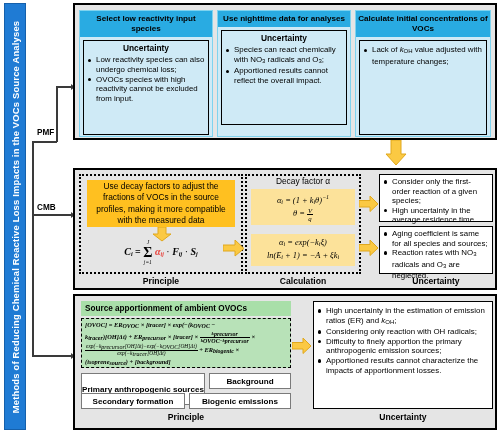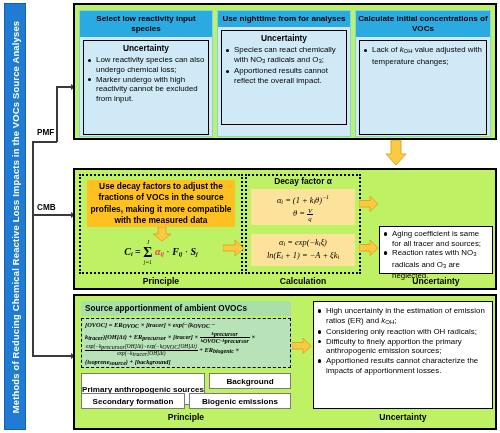--- a/index.html
+++ b/index.html
@@ -52,21 +52,21 @@
     position:absolute;
     width:0;height:0;
     border-top:3.2px solid transparent;
     border-bottom:3.2px solid transparent;
     border-left:4.5px solid #3a3a3a;
   }
 
   
   .section{
     position:absolute;
-    background:#bef264;
+    background:#e5e5e5;
     border:2px solid #000000;
     box-sizing:border-box;
   }
 
   
   .pmf-col{
     position:absolute;
     top:5px;
     box-sizing:border-box;
     border:1.5px solid #7fd3ef;
@@ -130,21 +130,21 @@
     position:absolute;
     border:2px dotted #000;
     box-sizing:border-box;
     background:transparent;
   }
   .yellowbox{
     position:absolute;
     background:#FFC020;
     border:1px solid #FFC020;
     box-sizing:border-box;
-    font-weight:bold;
+    font-weight:normal;
     font-size:8.4px;
     line-height:11.4px;
     text-align:center;
     color:#000;
     display:flex;
     align-items:center;
     justify-content:center;
     padding:2px;
   }
   .paleyellow{
@@ -248,27 +248,27 @@
   <div class="conn-label" style="left:35px;top:252px;margin-left:46px;">PAPM</div>
 
   <div class="section" style="left:73px;top:3px;width:424px;height:137px;">
 
     <div class="pmf-col" style="left:4px;width:134px;height:127px;">
       <div class="col-head">Select low reactivity input species</div>
       <div class="col-body" style="height:95px;">
         <div class="body-title">Uncertainty</div>
         <ul class="blist">
           <li>Low reactivity species can also undergo chemical loss;</li>
-          <li>Marker undergo with high reactivity cannot be excluded from input.</li>
+          <li>OVOCs species with high reactivity cannot be excluded from input.</li>
         </ul>
       </div>
     </div>
 
     <div class="pmf-col" style="left:142px;width:134px;height:127px;">
-      <div class="col-head">Use nighttime from for analyses</div>
+      <div class="col-head">Use nighttime data for analyses</div>
       <div class="col-body" style="height:95px;">
         <div class="body-title">Uncertainty</div>
         <ul class="blist">
           <li>Species can react chemically with NO<span class="sub">3</span> radicals and O<span class="sub">3</span>;</li>
           <li>Apportioned results cannot reflect the overall impact.</li>
         </ul>
       </div>
     </div>
 
     <div class="pmf-col" style="left:280px;width:136px;height:127px;">
@@ -309,21 +309,21 @@
       <span style="font-style:italic;font-weight:bold;">S</span><span class="sub" style="font-style:italic;font-weight:bold;">j</span>
     </div>
 
     <svg style="position:absolute;left:148px;top:70px;width:22px;height:17px;" viewBox="0 0 22 17">
       <polygon points="0,5 12,5 12,0 21,8.5 12,16 12,11 0,11" fill="#FBC943" stroke="#E0A81E" stroke-width="1"></polygon>
     </svg>
 
     <div class="caption" style="left:4px;top:106px;width:164px;">Principle</div>
 
     <div class="dotbox" style="left:170px;top:4px;width:116px;height:100px;"></div>
-    <div style="position:absolute;left:170px;top:6px;width:116px;text-align:center;font-weight:bold;font-size:8.4px;color:#000;">Decay factor α</div>
+    <div style="position:absolute;left:170px;top:6px;width:116px;text-align:center;font-weight:normal;font-size:8.4px;color:#000;">Decay factor α</div>
 
     <div class="paleyellow" style="left:176px;top:19px;width:104px;height:36px;">
       <div class="formula">
         <div>α<span class="sub">i</span> = (1 + <span>k</span><span class="sub">i</span>θ)<sup style="font-size:6px;">−1</sup></div>
         <div style="margin-top:0px;">θ =
           <span class="frac"><span class="num">V</span><span class="den">q</span></span>
         </div>
       </div>
     </div>
 
@@ -336,24 +336,30 @@
 
     <div class="caption" style="left:170px;top:106px;width:116px;">Calculation</div>
 
     <svg style="position:absolute;left:284px;top:26px;width:20px;height:16px;" viewBox="0 0 20 16">
       <polygon points="0,4.5 11,4.5 11,0 19,8 11,15.5 11,11 0,11" fill="#FBC943" stroke="#E0A81E" stroke-width="1"></polygon>
     </svg>
     <svg style="position:absolute;left:284px;top:70px;width:20px;height:16px;" viewBox="0 0 20 16">
       <polygon points="0,4.5 11,4.5 11,0 19,8 11,15.5 11,11 0,11" fill="#FBC943" stroke="#E0A81E" stroke-width="1"></polygon>
     </svg>
 
+    <div class="unctbox" style="left:304px;top:4px;width:114px;height:48px;">
+      <ul class="blist">
+        <li>Consider only the first-order reaction of a given species;</li>
+        <li>High uncertainty in the average residence time.</li>
+      </ul>
+    </div>
 
     <div class="unctbox" style="left:304px;top:56px;width:114px;height:48px;">
       <ul class="blist">
-        <li>Aging coefficient is same for all tracer and sources;</li>
+        <li>Aging coefficient is same for all species and sources;</li>
         <li>Reaction rates with NO<span class="sub">3</span> radicals and O<span class="sub">3</span> are neglected.</li>
       </ul>
     </div>
 
     <div class="caption" style="left:304px;top:106px;width:114px;">Uncertainty</div>
   </div>
 
   <div class="section" style="left:73px;top:294px;width:424px;height:136px;">
 
     <div class="greenhead" style="left:6px;top:5px;width:210px;height:15px;">Source apportionment of ambient OVOCs</div>

